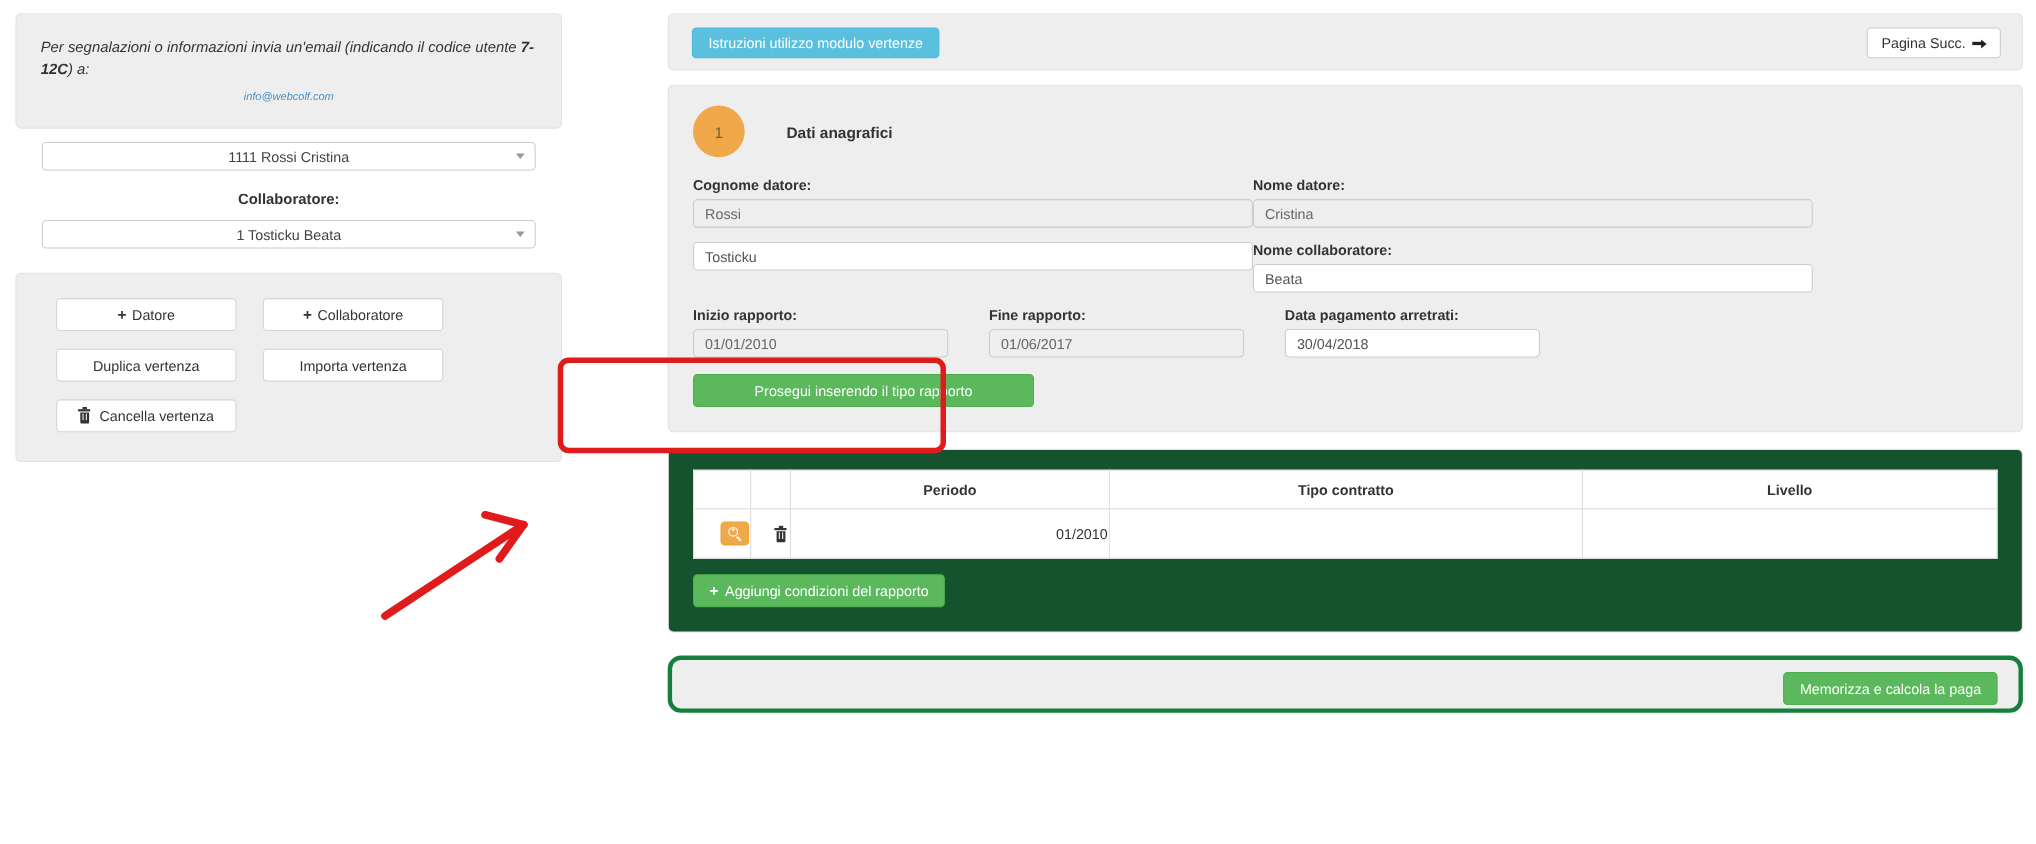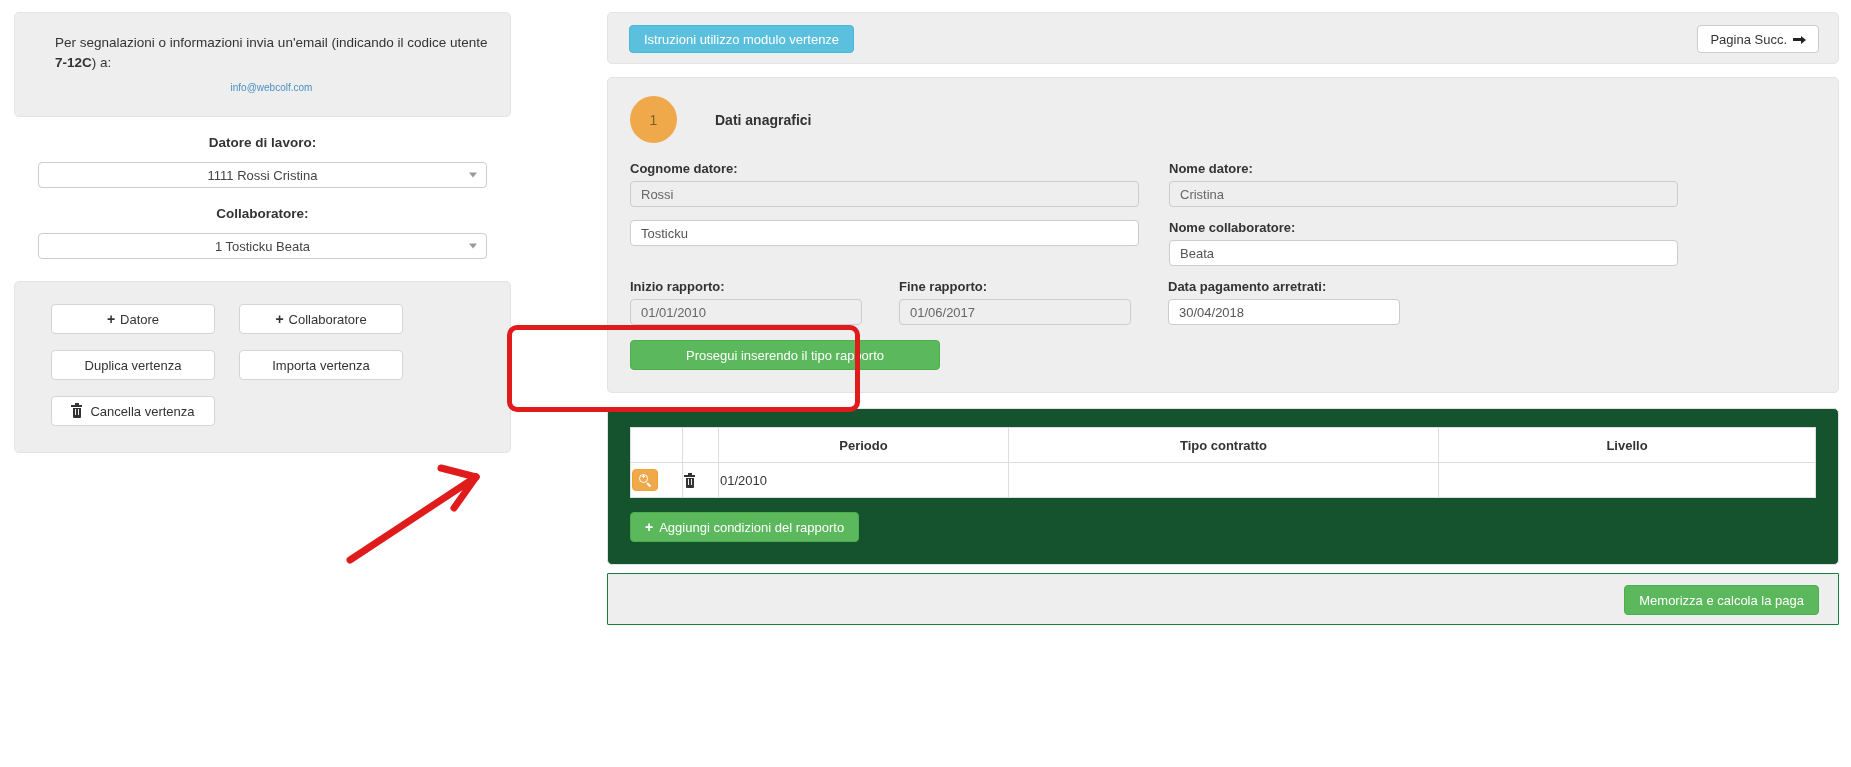--- a/index.html
+++ b/index.html
@@ -17,21 +17,21 @@
 
   
   .left-col {
     position: absolute; left: 14px; top: 12px; width: 497px;
   }
   .panel {
     background: #eeeeee;
     border: 1px solid #e3e3e3;
     border-radius: 5px;
   }
-  .info-panel { padding: 20px 22px 22px 40px; }
+  .info-panel { padding: 20px 22px 22px 22px; font-style: italic; }
   .info-text {
     font-size: 13.5px; line-height: 20px; color: #333333;
   }
   .info-text b { font-weight: bold; }
   .email-wrap { text-align: center; margin-top: 6px; }
   .email-link {
     color: #4a90c4; text-decoration: none; font-size: 10px;
   }
 
   .field-label {
@@ -167,21 +167,21 @@
     width: 100%; height: 26px;
     border: 1px solid #cccccc; border-radius: 4px;
     background: #ffffff;
     font-size: 13px; color: #555555;
     padding: 0 10px;
     font-family: "Liberation Sans", sans-serif;
     line-height: 24px;
   }
   .inp.disabled { background: #eeeeee; color: #666666; }
 
-  .grid2 { display: flex; gap: 30px; margin-bottom: 13px; }
+  .grid2 { display: flex; margin-bottom: 13px; }
   .grid2 > div { width: 509px; }
 
   .grid3 { display: flex; gap: 37px; margin-bottom: 0; }
   .col-date { width: 232px; }
   .col-date-wide { width: 232px; }
   .col-pay { width: 232px; }
 
   .prosegui-zone { margin-top: 15px; }
   .btn-green {
     background: #5cb85c; border: 1px solid #4cae4c; border-radius: 4px;
@@ -203,21 +203,21 @@
     width: 100%; border-collapse: collapse; background: #ffffff;
     border: 1px solid #dddddd;
     table-layout: fixed;
   }
   table.cond th, table.cond td {
     border: 1px solid #dddddd; font-size: 13px; color: #333333;
   }
   table.cond th {
     font-weight: bold; text-align: center; height: 35px; vertical-align: middle;
   }
-  table.cond td { height: 35px; text-align: left; vertical-align: middle; }
+  table.cond td { height: 45px; text-align: right; vertical-align: middle; }
   .c-act { width: 52px; }
   .c-del { width: 36px; }
   .c-per { width: 290px; }
   .c-tipo { width: 430px; }
   .btn-zoom {
     width: 26px; height: 22px; border-radius: 4px;
     background: #efa94b; border: 1px solid #eea236;
     display: inline-flex; align-items: center; justify-content: center;
     cursor: pointer;
   }
@@ -232,22 +232,22 @@
     position: absolute; left: 7.5px; top: 7.5px;
     width: 5px; height: 1.8px; background: #ffffff;
     transform: rotate(45deg); transform-origin: left center;
   }
   .mag .pv { position:absolute; left:3.2px; top:1.6px; width:2.6px; height:1.4px; background:#fff; }
   .mag .ph { position:absolute; left:3.8px; top:1.0px; width:1.4px; height:2.6px; background:#fff; }
 
   .btn-add { margin-top: 14px; }
 
   .bottom-card {
-    margin-top: 8px;
-    background: #eeeeee; border: 1px solid #15803d; border-radius: 1px;
+    margin-top: 21px;
+    background: #eeeeee; border: 4px solid #15803d; border-radius: 12px;
     height: 52px; position: relative;
   }
   .btn-mem {
     position: absolute; right: 19px; top: 11px;
   }
 
   
   .anno-rect {
     position: absolute; left: 507px; top: 325px;
     width: 353px; height: 87px;
@@ -269,21 +269,20 @@
 
     <div class="panel info-panel">
       <div class="info-text">
         <span>Per segnalazioni o informazioni invia un'email (indicando il codice utente </span><b>7-12C</b><span>) a:</span>
       </div>
       <div class="email-wrap">
         <a class="email-link" href="#">info@webcolf.com</a>
       </div>
     </div>
 
-    <div class="field-label">Datore di lavoro:</div>
     <div class="select-box">
       <span>1111 Rossi Cristina</span>
       <span class="select-caret"></span>
     </div>
 
     <div class="field-label">Collaboratore:</div>
     <div class="select-box">
       <span>1 Tosticku Beata</span>
       <span class="select-caret"></span>
     </div>

